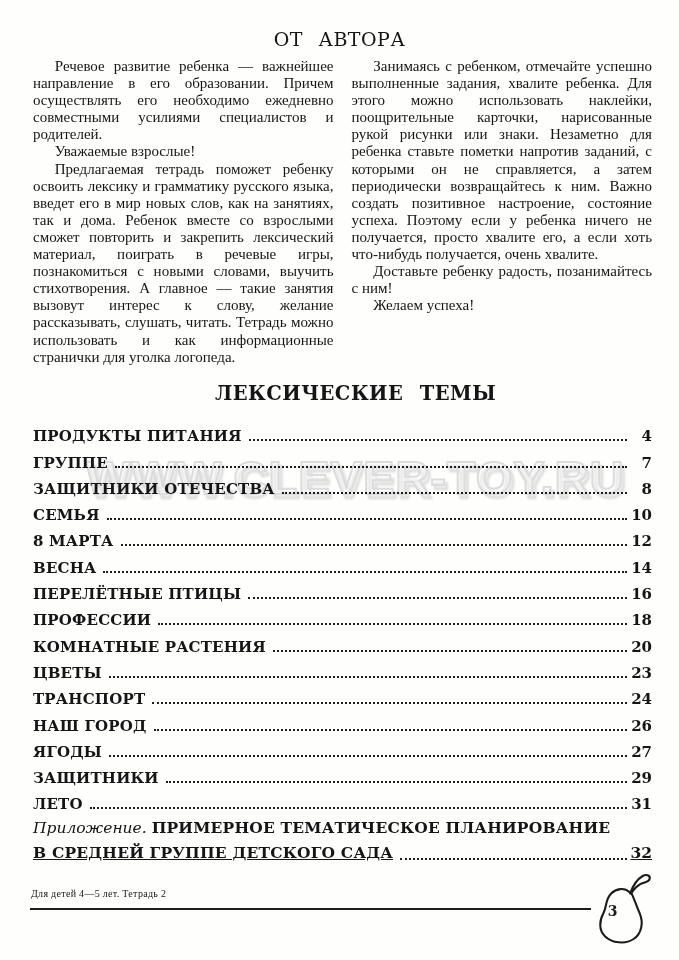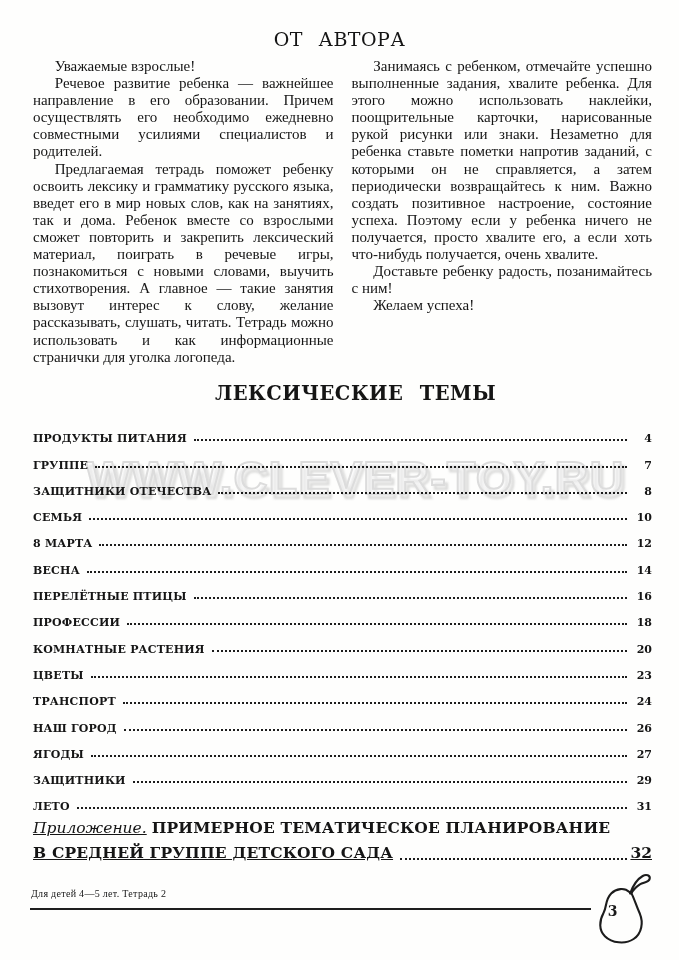--- a/index.html
+++ b/index.html
@@ -38,37 +38,37 @@
     z-index:2;
   }
   .toc {
     position:absolute; top:419px; left:33px; right:27px;
     z-index:2;
   }
   .toc-row {
     display:flex; align-items:flex-end;
     height:26.3px;
     font-family:"DejaVu Serif", serif;
-    font-weight:bold; font-size:11px;
+    font-weight:bold; font-size:15px;
   }
   .toc-label { white-space:nowrap; letter-spacing:0.2px; }
   .leader {
     flex:1 1 auto;
     border-bottom:2.5px dotted #1c1c1c;
     margin:0 3px 4px 7px;
     min-width:10px;
   }
   .toc-page { min-width:22px; text-align:right; }
   .appendix {
     margin-top:3px;
     font-family:"DejaVu Serif", serif;
     font-size:15.5px; line-height:23.5px;
   }
   .appendix-line1 { white-space:nowrap; }
-  .appendix-prefix { font-style:italic; font-weight:normal;text-decoration:underline; }
+  .appendix-prefix { font-style:italic; font-weight:normal; }
   .appendix-bold { font-weight:bold; letter-spacing:0.2px; }
   .appendix-line2 { display:flex; align-items:flex-end; font-weight:bold;text-decoration:underline; }
   .watermark {
     position:absolute; top:450px; left:86px;
     z-index:1;
     font-family:Liberation Sans, sans-serif;
     font-weight:bold; font-size:47px;
     letter-spacing:1px; white-space:nowrap;
     color:rgba(255,255,255,0.35);
     -webkit-text-stroke:2px #dcdcdc;
@@ -102,22 +102,22 @@
 <body>
 
 <div class="page">
 
   <div class="watermark">WWW.CLEVER-TOY.RU</div>
 
   <div class="title">ОТ АВТОРА</div>
 
   <div class="cols">
     <div class="col">
+      <p>Речевое развитие ребенка — важнейшее направление в его образовании. Причем осуществлять его необходимо ежедневно совместными усилиями специалистов и родителей.</p>
       <p>Уважаемые взрослые!</p>
-      <p>Речевое развитие ребенка — важнейшее направление в его образовании. Причем осуществлять его необходимо ежедневно совместными усилиями специалистов и родителей.</p>
       <p>Предлагаемая тетрадь поможет ребенку освоить лексику и грамматику русского языка, введет его в мир новых слов, как на занятиях, так и дома. Ребенок вместе со взрослыми сможет повторить и закрепить лексический материал, поиграть в речевые игры, познакомиться с новыми словами, выучить стихотворения. А главное — такие занятия вызовут интерес к слову, желание рассказывать, слушать, читать. Тетрадь можно использовать и как информационные странички для уголка логопеда.</p>
     </div>
     <div class="col">
       <p>Занимаясь с ребенком, отмечайте успешно выполненные задания, хвалите ребенка. Для этого можно использовать наклейки, поощрительные карточки, нарисованные рукой рисунки или знаки. Незаметно для ребенка ставьте пометки напротив заданий, с которыми он не справляется, а затем периодически возвращайтесь к ним. Важно создать позитивное настроение, состояние успеха. Поэтому если у ребенка ничего не получается, просто хвалите его, а если хоть что-нибудь получается, очень хвалите.</p>
       <p>Доставьте ребенку радость, позанимайтесь с ним!</p>
       <p>Желаем успеха!</p>
     </div>
   </div>
 
   <div class="toc-head">ЛЕКСИЧЕСКИЕ ТЕМЫ</div>

